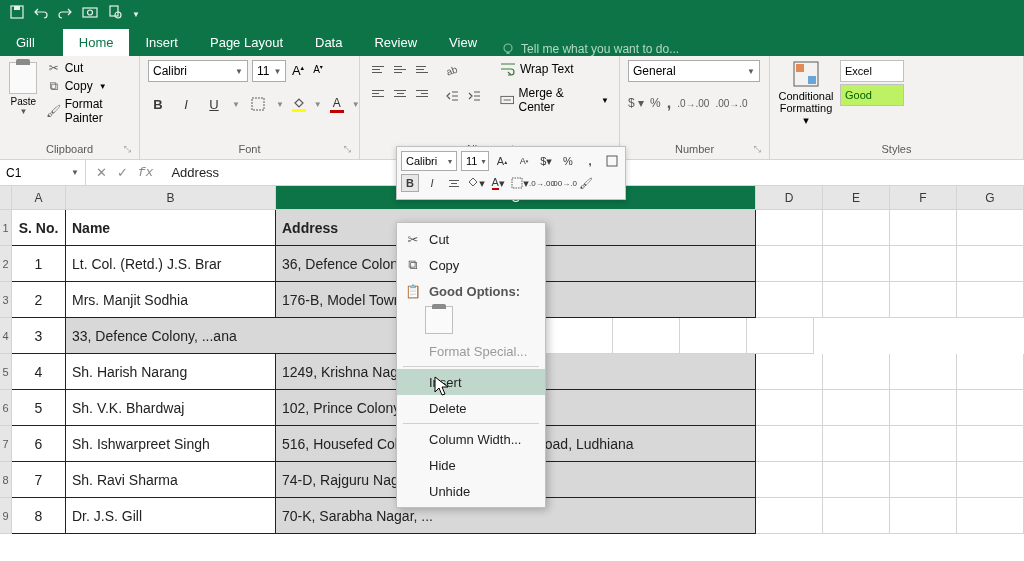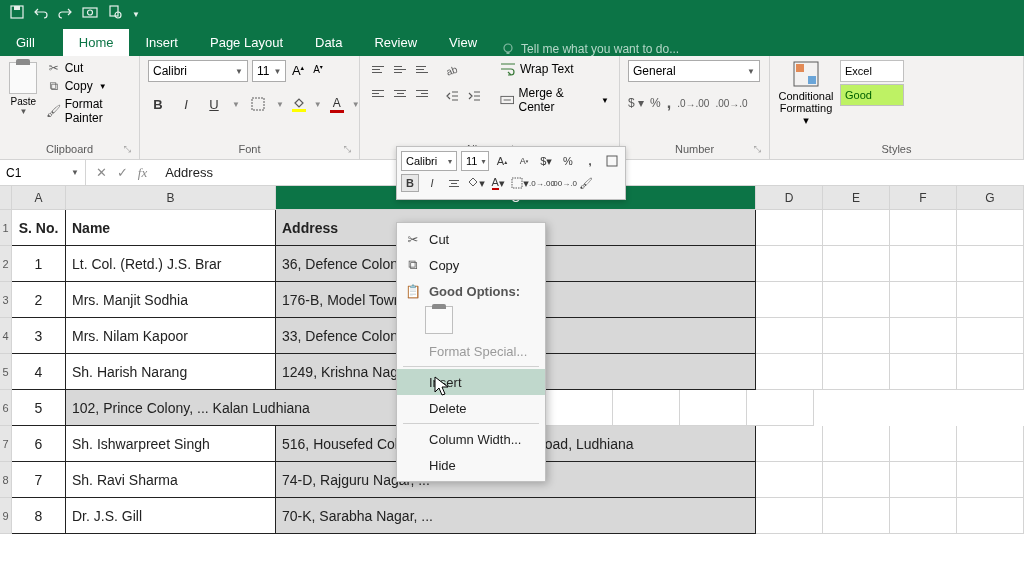--- a/index.html
+++ b/index.html
@@ -59,21 +59,21 @@
 .vbtn { width: 56px; text-align: center; font-size: 11px; cursor: pointer; }
 .vbtn .vicon { width: 28px; height: 28px; margin: 0 auto 2px; }
 .style-cells { display: flex; flex-direction: column; gap: 2px; }
 .style-cell { width: 64px; height: 22px; border: 1px solid #c0c0c0; font-size: 11px; display: flex; align-items: center; padding: 0 4px; }
 .style-normal { background: #fff; }
 .style-good { background: #bef264; color: #006100; }
 
 .name-box-row { height: 26px; border-bottom: 1px solid #d4d4d4; display: flex; align-items: center; background: #fff; }
 .name-box { width: 86px; border-right: 1px solid #d4d4d4; height: 100%; display: flex; align-items: center; padding: 0 6px; font-size: 12px; justify-content: space-between; }
 .fx-area { display: flex; align-items: center; gap: 10px; padding: 0 10px; color: #8a8a8a; font-size: 13px; }
-.fx-area .fx { font-style: italic; font-family: Liberation Serif, serif; }
+.fx-area .fx { font-style: italic; font-family: Liberation Mono, monospace; }
 .formula-in { font-size: 13px; color: #222; padding-left: 8px; }
 
 .sheet { position: relative; display: flex; }
 .row-headers { width: 18px; border-right: 1px solid #d4d4d4; }
 .rh { height: 36px; border-bottom: 1px solid #d4d4d4; background: #e6e6e6; font-size: 11px; color: #5a5a5a; display: flex; align-items: center; justify-content: center; }
 .rh.top { height: 24px; }
 .grid-area { flex: 1; }
 .col-headers { display: flex; height: 24px; }
 .ch { border-right: 1px solid #d4d4d4; border-bottom: 1px solid #d4d4d4; background: #e6e6e6; font-size: 12px; color: #3a3a3a; display: flex; align-items: center; justify-content: center; }
 .ch.selected { background: #0c7446; color: #fff; }
@@ -404,38 +404,38 @@
           <div class="cell colA center">2</div>
           <div class="cell colB">Mrs. Manjit Sodhia</div>
           <div class="cell colC selcol" style="position:relative;">176-B, Model Town, ...</div>
           <div class="cell gcell colRest"></div>
           <div class="cell gcell colRest"></div>
           <div class="cell gcell colRest"></div>
           <div class="cell gcell colRest"></div>
         </div>
       <div class="dr">
           <div class="cell colA center">3</div>
-          <div class="cell colB">Mrs. Nilam Kapoor</div>
           <div class="cell colC selcol" style="position:relative;">33, Defence Colony, ...ana</div>
           <div class="cell gcell colRest"></div>
           <div class="cell gcell colRest"></div>
           <div class="cell gcell colRest"></div>
           <div class="cell gcell colRest"></div>
         </div>
       <div class="dr">
           <div class="cell colA center">4</div>
           <div class="cell colB">Sh. Harish Narang</div>
           <div class="cell colC selcol" style="position:relative;">1249, Krishna Nagar, ...</div>
           <div class="cell gcell colRest"></div>
           <div class="cell gcell colRest"></div>
           <div class="cell gcell colRest"></div>
           <div class="cell gcell colRest"></div>
         </div>
       <div class="dr">
           <div class="cell colA center">5</div>
+          <div class="cell colB">Sh. V.K. Bhardwaj</div>
           <div class="cell colC selcol" style="position:relative;">102, Prince Colony, ... Kalan Ludhiana</div>
           <div class="cell gcell colRest"></div>
           <div class="cell gcell colRest"></div>
           <div class="cell gcell colRest"></div>
           <div class="cell gcell colRest"></div>
         </div>
       <div class="dr">
           <div class="cell colA center">6</div>
           <div class="cell colB">Sh. Ishwarpreet Singh</div>
           <div class="cell colC selcol" style="position:relative;">516, Housefed Colony, ...nue, Pakhowal Road, Ludhiana</div>
@@ -539,17 +539,21 @@
     </div>
   <div class="cm-sep"></div>
   <div class="cm-item">
       <span class="cm-ico"></span>
       <span>Column Width...</span>
     </div>
   <div class="cm-item">
       <span class="cm-ico"></span>
       <span>Hide</span>
     </div>
+  <div class="cm-item">
+      <span class="cm-ico"></span>
+      <span>Unhide</span>
+    </div>
 </div>
 
 <svg class="cursor" width="18" height="22" viewBox="0 0 18 22">
   <path d="M1 1 L1 16 L5 12 L8 19 L11 18 L8 11 L14 11 Z" fill="#fff" stroke="#000" stroke-width="1"></path>
 </svg>
 
 </body></html>

